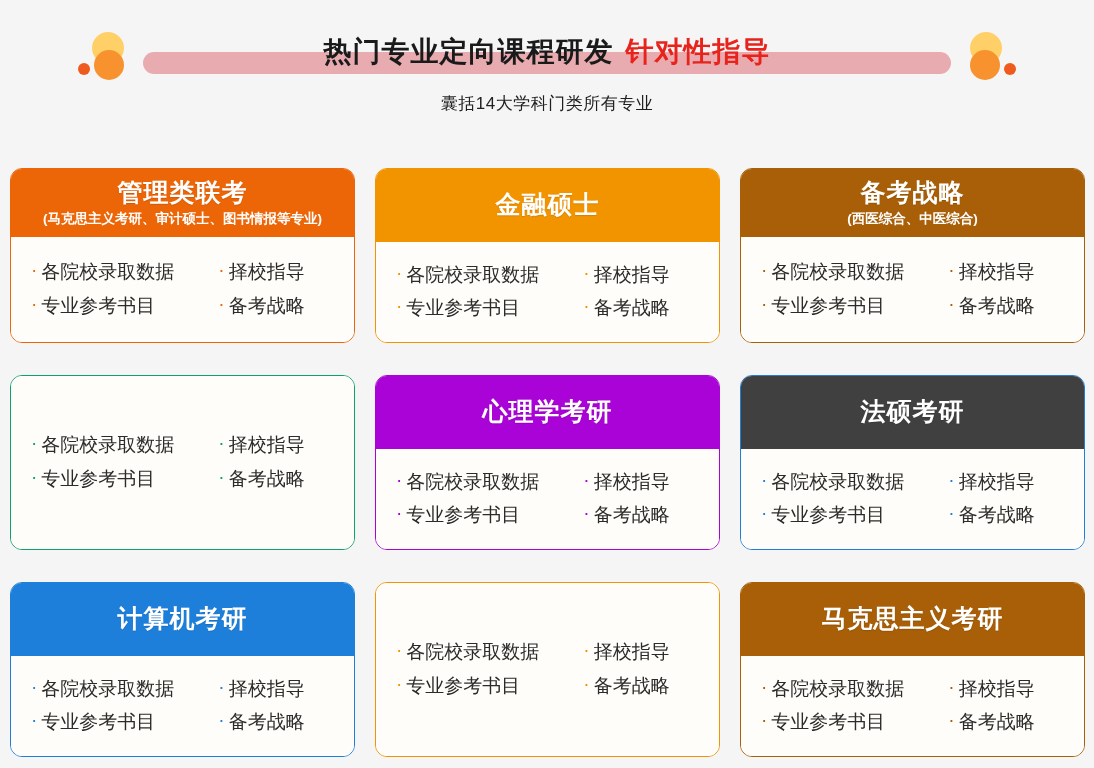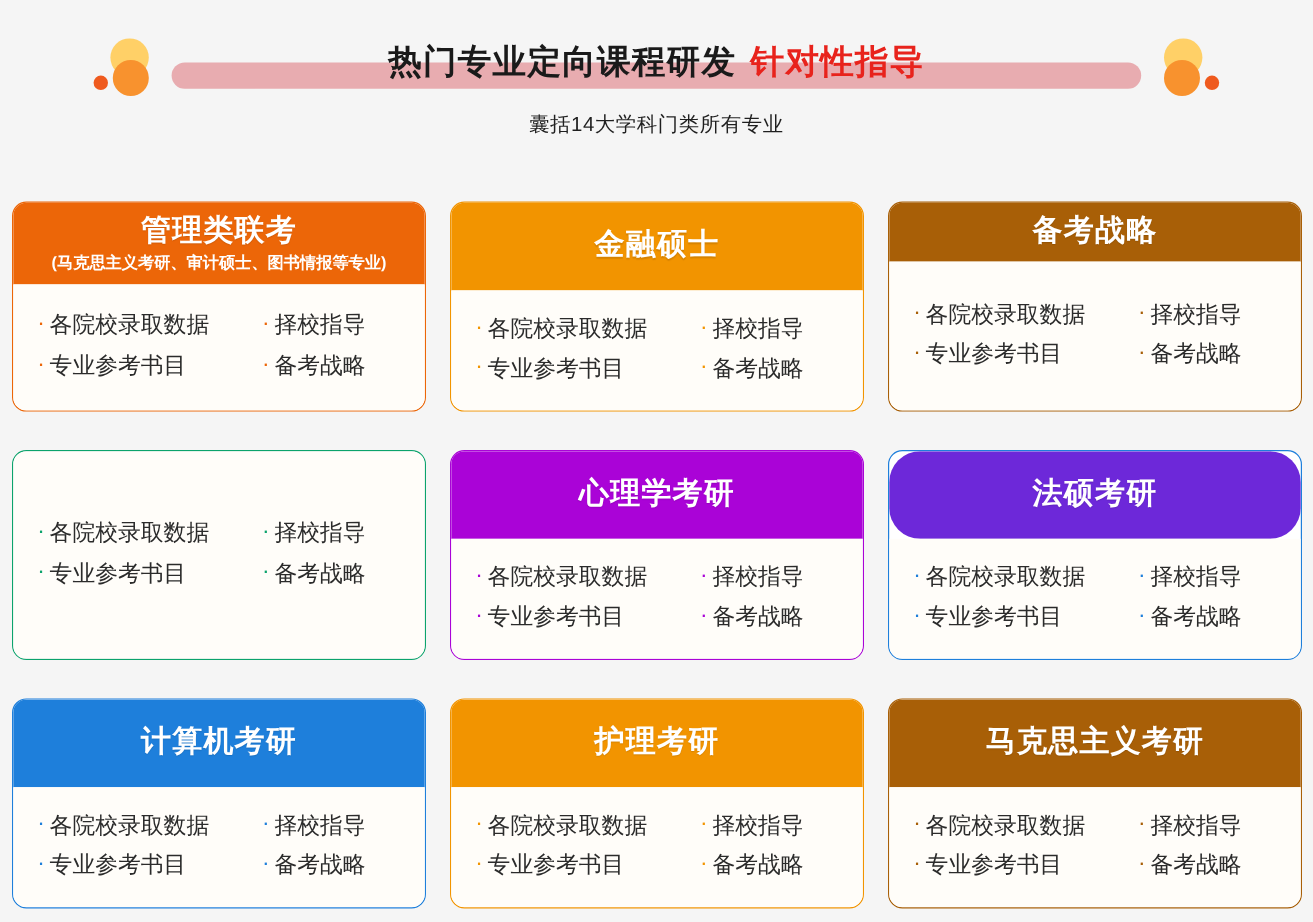--- a/index.html
+++ b/index.html
@@ -206,20 +206,21 @@
         </div>
         <div class="bullet">
           <span class="dot" style="color: rgb(242, 148, 0);">·</span>
           <span>备考战略</span>
         </div>
       </div>
     </div>
     <div class="card" style="border-color: rgb(168, 95, 7);">
       <div class="card-head" style="background: rgb(168, 95, 7);">
         <div class="card-title">备考战略</div>
+        <div class="card-sub">(西医综合、中医综合)</div>
       </div>
       <div class="card-body">
         <div class="bullet">
           <span class="dot" style="color: rgb(168, 95, 7);">·</span>
           <span>各院校录取数据</span>
         </div>
         <div class="bullet">
           <span class="dot" style="color: rgb(168, 95, 7);">·</span>
           <span>择校指导</span>
         </div>
@@ -270,21 +271,21 @@
           <span class="dot" style="color: rgb(170, 3, 215);">·</span>
           <span>专业参考书目</span>
         </div>
         <div class="bullet">
           <span class="dot" style="color: rgb(170, 3, 215);">·</span>
           <span>备考战略</span>
         </div>
       </div>
     </div>
     <div class="card" style="border-color: rgb(30, 127, 219);">
-      <div class="card-head tall" style="background: #6d28d9; border-radius: 26px;">
+      <div class="card-head tall" style="background: #404040;">
         <div class="card-title">法硕考研</div>
       </div>
       <div class="card-body">
         <div class="bullet">
           <span class="dot" style="color: rgb(30, 127, 219);">·</span>
           <span>各院校录取数据</span>
         </div>
         <div class="bullet">
           <span class="dot" style="color: rgb(30, 127, 219);">·</span>
           <span>择校指导</span>
@@ -316,23 +317,20 @@
           <span class="dot" style="color: rgb(30, 127, 219);">·</span>
           <span>专业参考书目</span>
         </div>
         <div class="bullet">
           <span class="dot" style="color: rgb(30, 127, 219);">·</span>
           <span>备考战略</span>
         </div>
       </div>
     </div>
     <div class="card" style="border-color: rgb(242, 148, 0);">
-      <div class="card-head tall" style="background: rgb(242, 148, 0);">
-        <div class="card-title">护理考研</div>
-      </div>
       <div class="card-body">
         <div class="bullet">
           <span class="dot" style="color: rgb(242, 148, 0);">·</span>
           <span>各院校录取数据</span>
         </div>
         <div class="bullet">
           <span class="dot" style="color: rgb(242, 148, 0);">·</span>
           <span>择校指导</span>
         </div>
         <div class="bullet">

